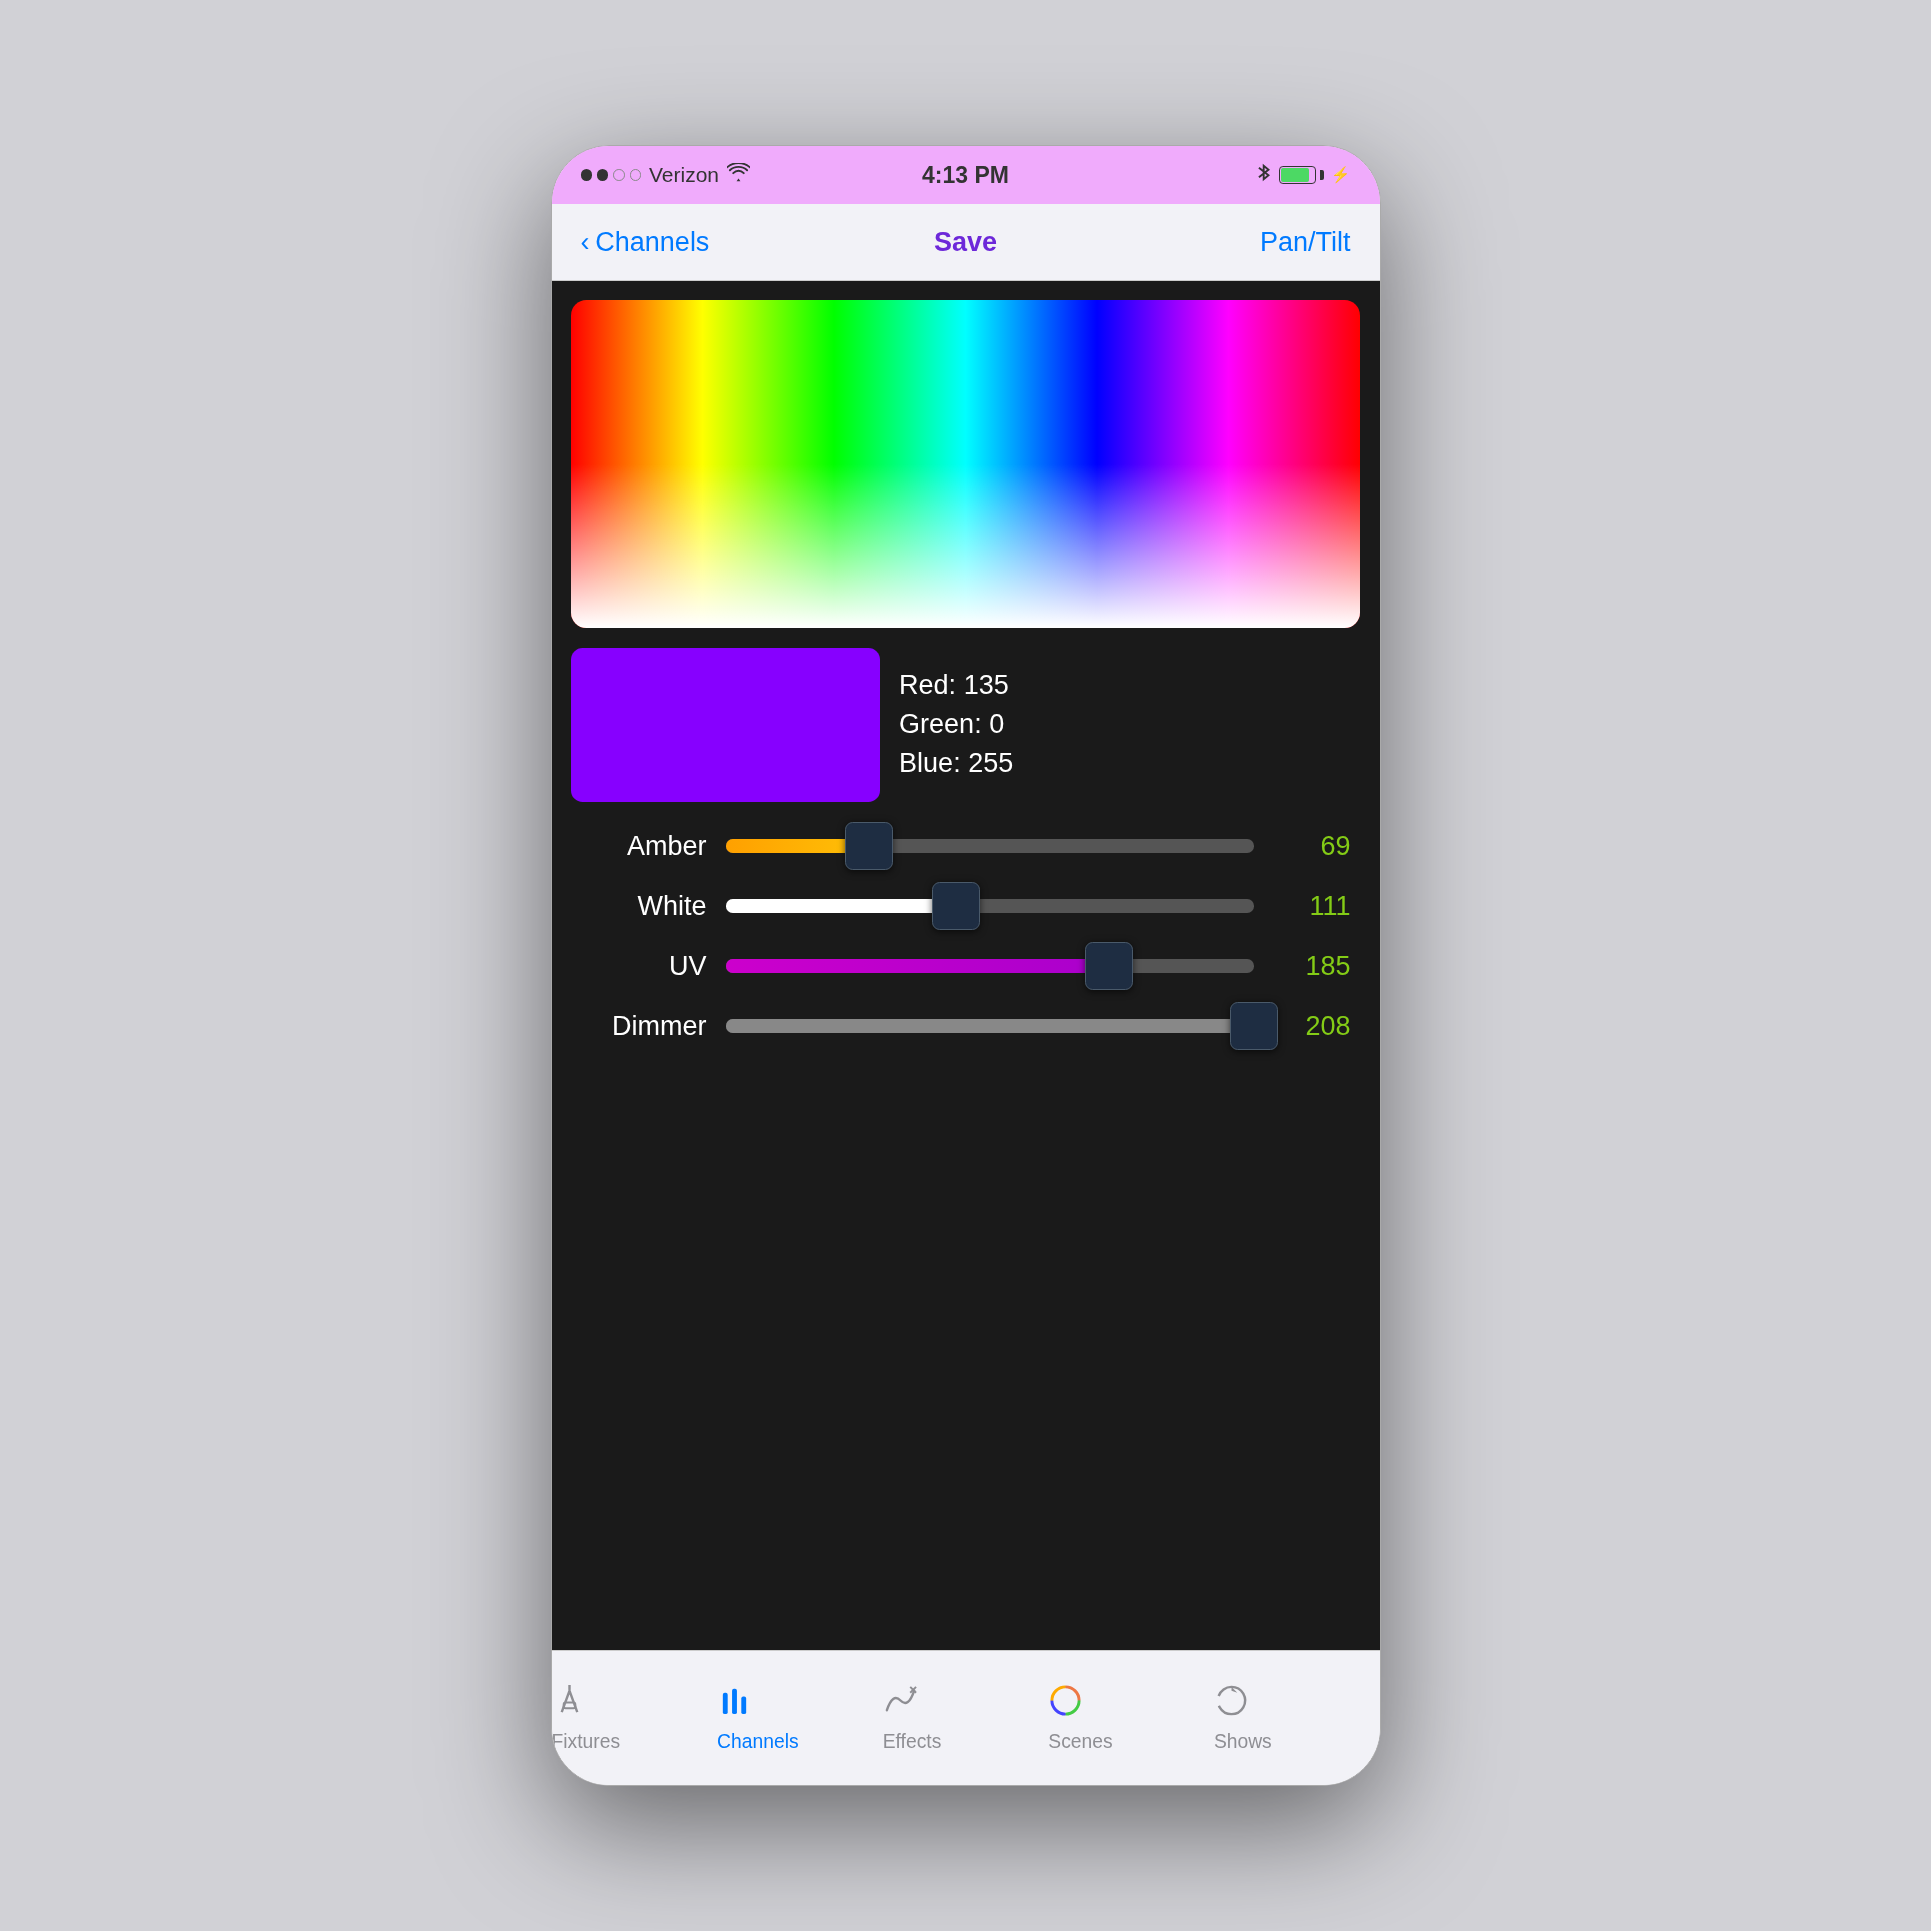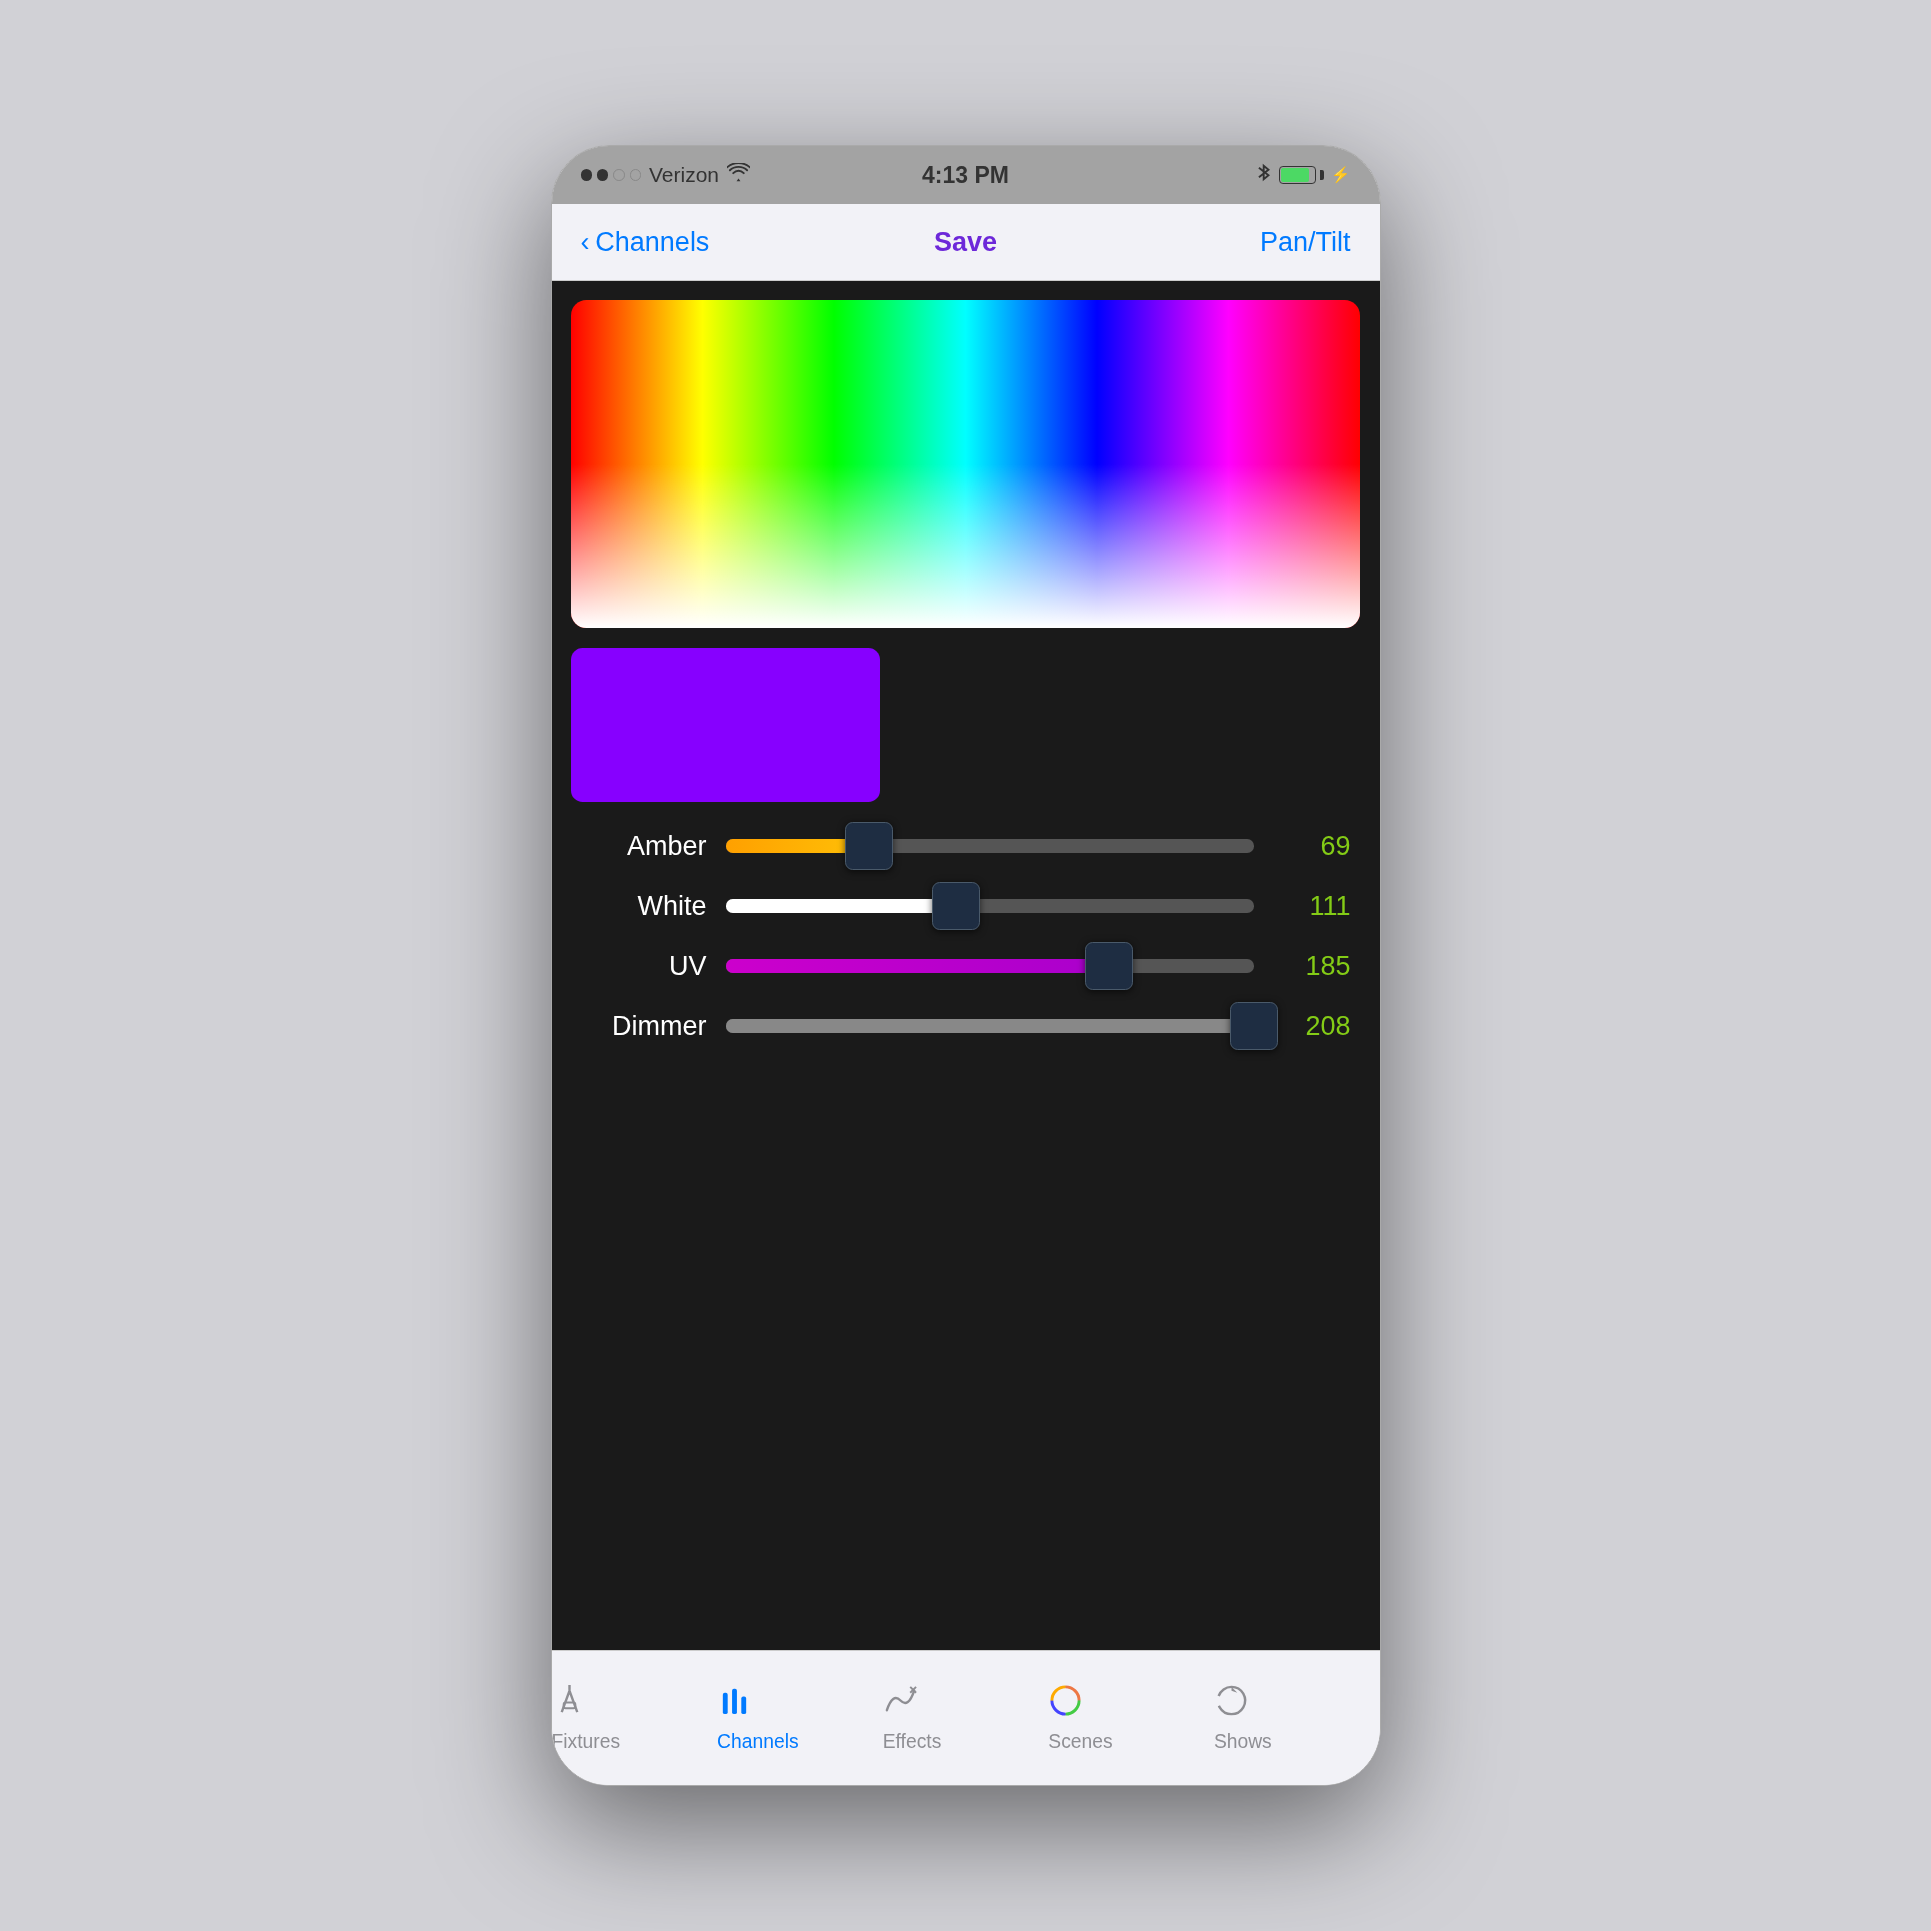--- a/index.html
+++ b/index.html
@@ -18,21 +18,21 @@
       background: #f2f2f7;
       border-radius: 58px;
       overflow: hidden;
       display: flex;
       flex-direction: column;
       box-shadow: 0 39px 116px rgba(0,0,0,0.5);
       border: 1.9px solid #aaa;
     }
     
     .status-bar {
-      background: #a3a3a3;
+      background: #f0abfc;
       height: 58px;
       display: flex;
       align-items: center;
       padding: 0 29px;
       font-size: 21px;
       font-weight: 500;
       flex-shrink: 0;
     }
     .status-left {
       display: flex;
@@ -298,20 +298,25 @@
   </div>
 
   <div class="main-content">
 
     <div class="color-picker-area">
       <div class="color-gradient"></div>
     </div>
 
     <div class="color-info-row">
       <div class="color-swatch"></div>
+      <div class="rgb-values">
+        <span class="rgb-line">Red: 135</span>
+        <span class="rgb-line">Green: 0</span>
+        <span class="rgb-line">Blue: 255</span>
+      </div>
     </div>
 
     <div class="sliders-area">
     <div class="slider-row">
           <span class="slider-label">Amber</span>
           <div class="slider-track-container">
             <div class="slider-track-bg"></div>
             <div class="slider-track-fill" style="background: linear-gradient(to right, rgb(255, 160, 0), rgb(255, 193, 7)); width: 27.06%;"></div>
             <div class="slider-thumb" style="left: 27.06%;"></div>
           </div>

